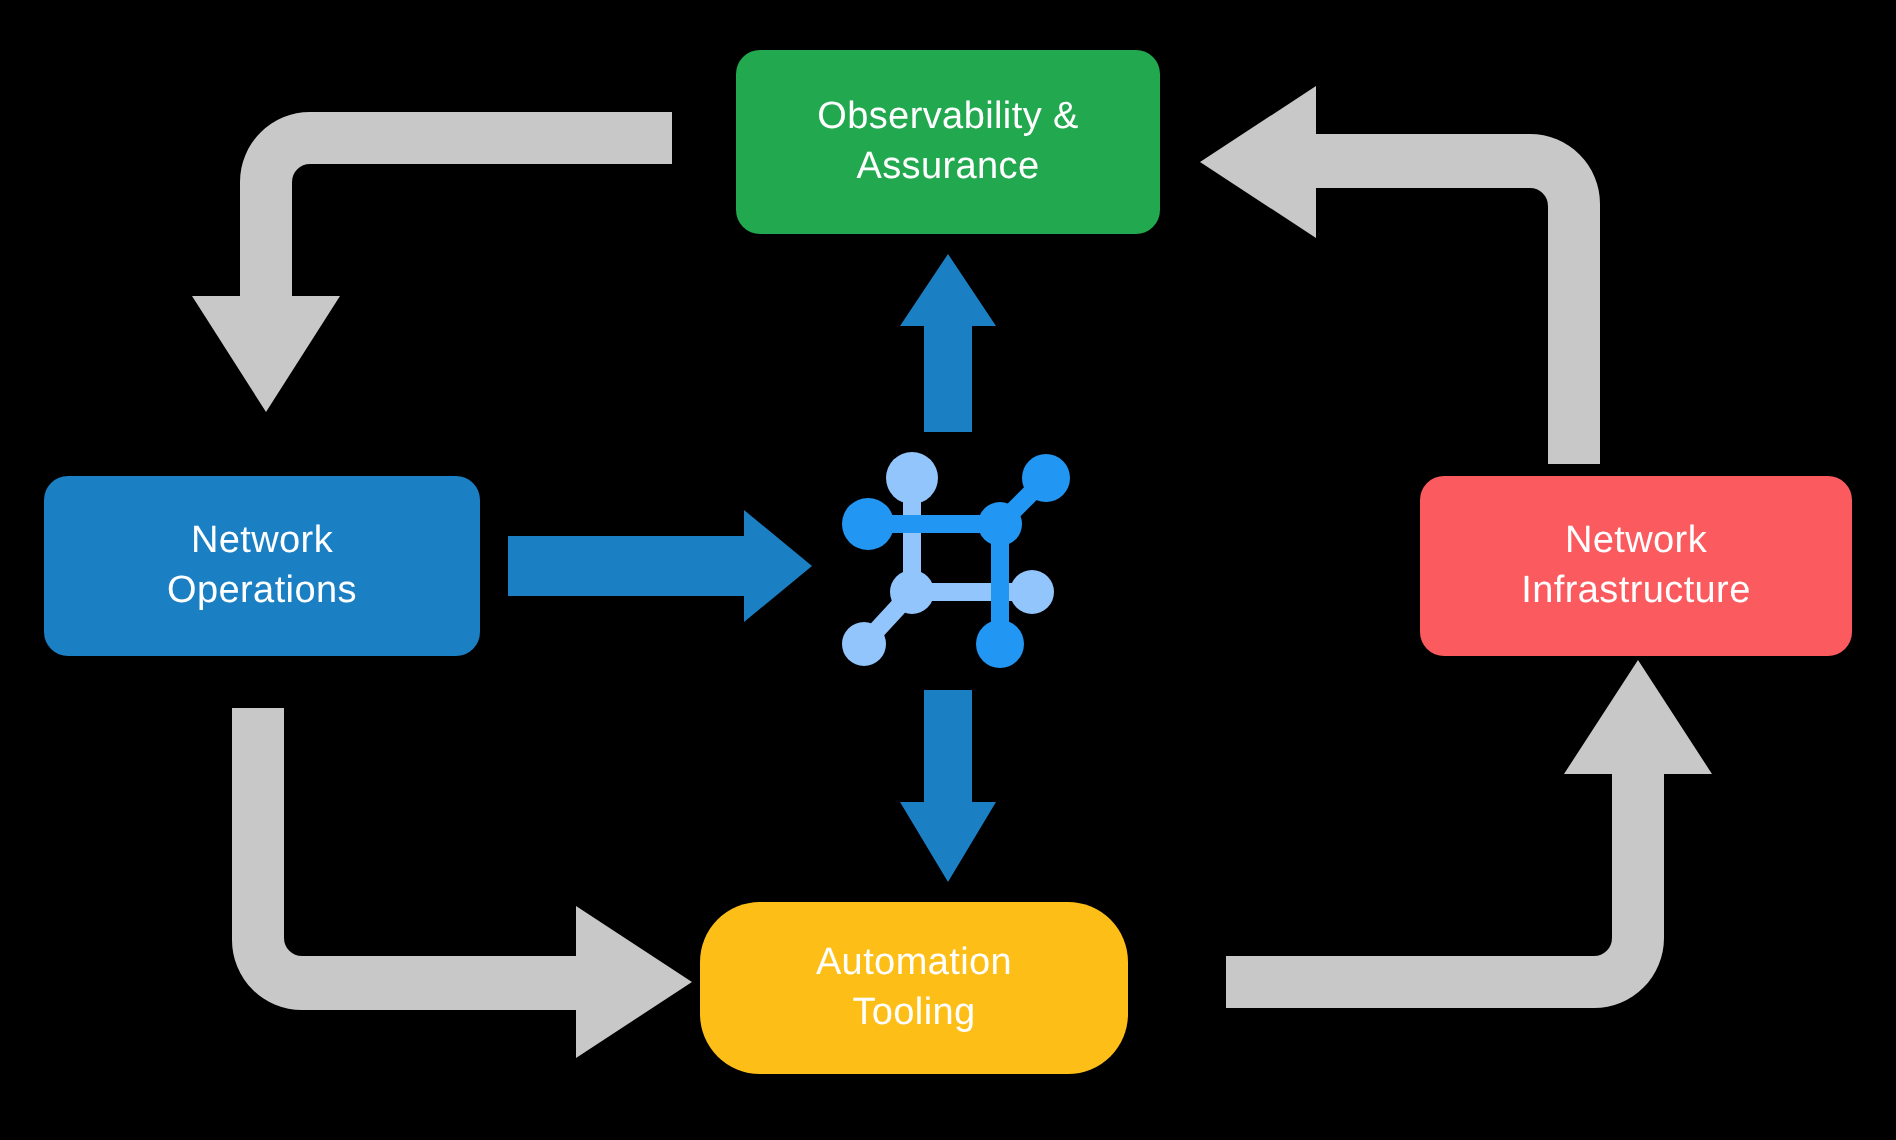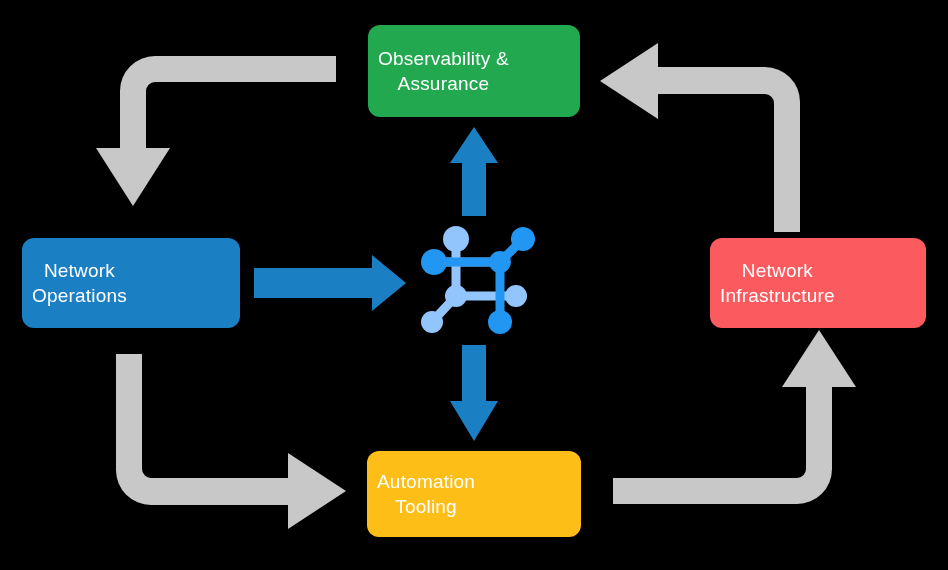--- a/index.html
+++ b/index.html
@@ -1,19 +1,19 @@
 <!DOCTYPE html>
 <html><head>
 <meta charset="utf-8">
 <style>
   html,body{margin:0;padding:0;background:#000;}
   #stage{position:relative;width:948px;height:570px;background:#000;overflow:hidden;
          font-family:"Liberation Sans","DejaVu Sans",sans-serif;}
   .box{position:absolute;border-radius:12px;display:flex;align-items:center;
-       justify-content:flex-start;text-align:center;color:#fff;font-size:19px;
+       justify-content:center;text-align:center;color:#fff;font-size:19px;
        line-height:1.32;font-weight:400;letter-spacing:.2px;padding:0 10px;
        box-sizing:border-box;}
   .box span{display:block;white-space:pre-line;}
   #svg-layer{position:absolute;left:0;top:0;width:948px;height:570px;}
   #neticon{position:absolute;left:418px;top:218px;width:122px;height:122px;}
 </style>
 </head>
 <body>
 
 <div id="stage">
@@ -159,18 +159,18 @@
   <div class="box" style="left:22px;top:238px;width:218px;height:90px;background:#1B7FC4;">
     <span>Network
 Operations</span>
   </div>
 
   <div class="box" style="left:710px;top:238px;width:216px;height:90px;background:#FB5A5E;">
     <span>Network
 Infrastructure</span>
   </div>
 
-  <div class="box" style="left:367px;top:451px;width:214px;height:86px;background:#FDBF17;">
+  <div class="box" style="left:350px;top:451px;width:214px;height:86px;background:#FDBF17;border-radius:30px;">
     <span>Automation
 Tooling</span>
   </div>
 
 </div>
 
 </body></html>

